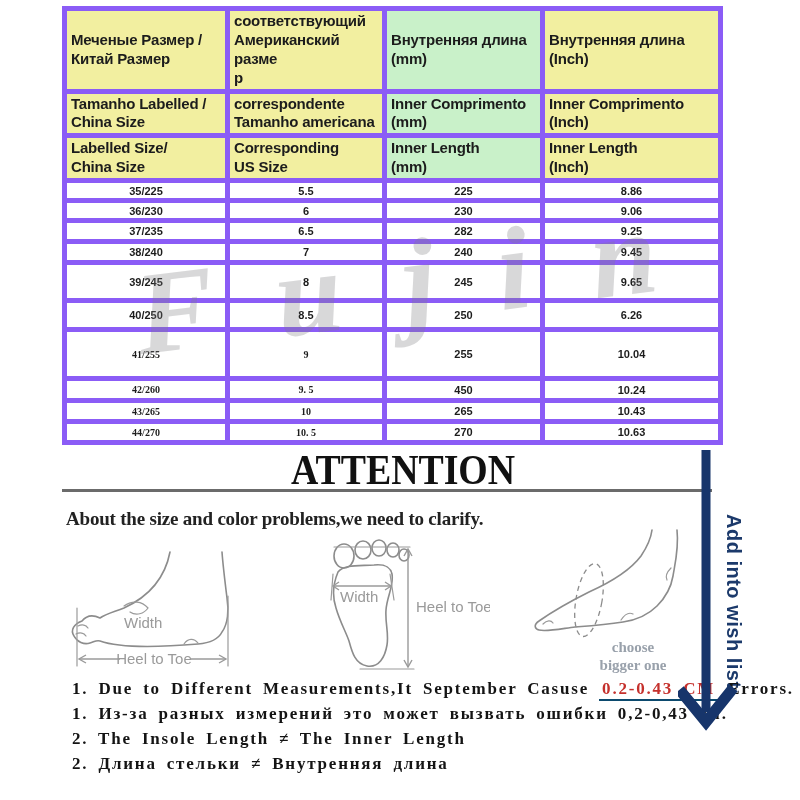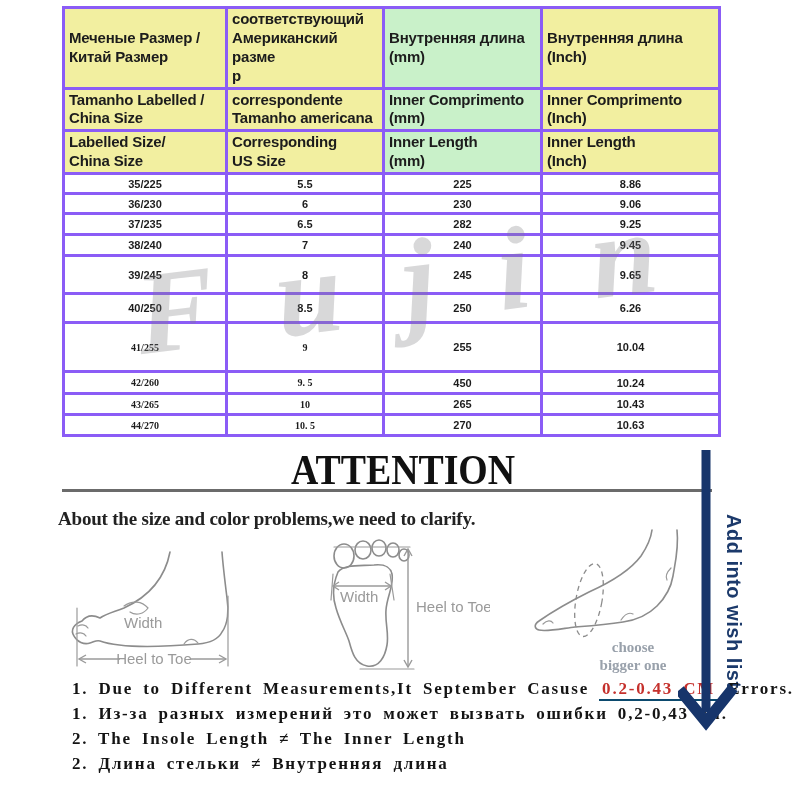--- a/index.html
+++ b/index.html
@@ -2,41 +2,41 @@
 <html><head>
 <meta charset="utf-8">
 <title>Size Chart</title>
 <style>
   html,body{margin:0;padding:0;background:#ffffff;width:800px;height:800px;overflow:hidden;
     font-family:"Liberation Sans",sans-serif;-webkit-font-smoothing:antialiased;}
   .stage{position:relative;width:800px;height:800px;background:#fff;}
 
   
   table.size{position:absolute;left:62px;top:6px;width:656px;border-collapse:collapse;table-layout:fixed;}
-  table.size td{border:3px solid #8b5cf6;padding:1px 4px;vertical-align:middle;color:#1c1c1c;}
+  table.size td{border:5px solid #8b5cf6;padding:1px 4px;vertical-align:middle;color:#1c1c1c;}
   table.size{border:2px solid #2c2c2c;}
   td.hd{background:#f2efa0;font-weight:bold;font-size:15px;line-height:1.26;white-space:pre-line;
         text-align:left;padding-left:6px;letter-spacing:-0.2px;}
   td.hd.green{background:#c9f1c9;}
   td.num{text-align:center;font-weight:bold;font-size:11px;}
   tr.serif-row td.c1,tr.serif-row td.c2{font-family:"Liberation Serif",serif;font-size:10px;font-weight:600;}
   tr.h57{height:57px}tr.h39{height:39px}tr.h20{height:20px}tr.h21{height:21px}
   tr.h38{height:38px}tr.h29{height:29px}tr.h49{height:49px}tr.h22{height:22px}
 
   
   .watermark{position:absolute;left:128px;top:248px;width:640px;z-index:6;pointer-events:none;
     font-family:"Liberation Serif",serif;font-style:italic;font-weight:bold;font-size:118px;
     letter-spacing:62px;color:rgba(125,125,130,0.30);transform:rotate(-7deg);transform-origin:left top;}
 
   
   .attention-title{position:absolute;left:291px;top:446px;font-family:"Liberation Serif",serif;
     font-weight:bold;font-size:42px;color:#111;letter-spacing:0px;transform:scaleX(.9);transform-origin:left top;
     z-index:3;}
   .attention-rule{position:absolute;left:62px;top:489px;width:650px;height:3px;background:#6b6b6b;z-index:2;}
-  .attention-sub{position:absolute;left:58px;top:508px;font-family:"Liberation Serif",serif;
+  .attention-sub{position:absolute;left:66px;top:508px;font-family:"Liberation Serif",serif;
     font-weight:bold;font-size:19px;color:#222;letter-spacing:-0.2px;}
 
   
   svg text{font-family:"Liberation Sans",sans-serif;}
   .diag-label{fill:#9a9a9a;font-size:15px;}
   .note-txt{fill:#99a1ab;font-family:"Liberation Serif",serif;font-weight:bold;font-size:15px;}
   .outline{fill:none;stroke:#8c8c8c;stroke-width:1.6;stroke-linecap:round;stroke-linejoin:round;}
   .thin{fill:none;stroke:#9a9a9a;stroke-width:1.2;stroke-linecap:round;}
 
   

